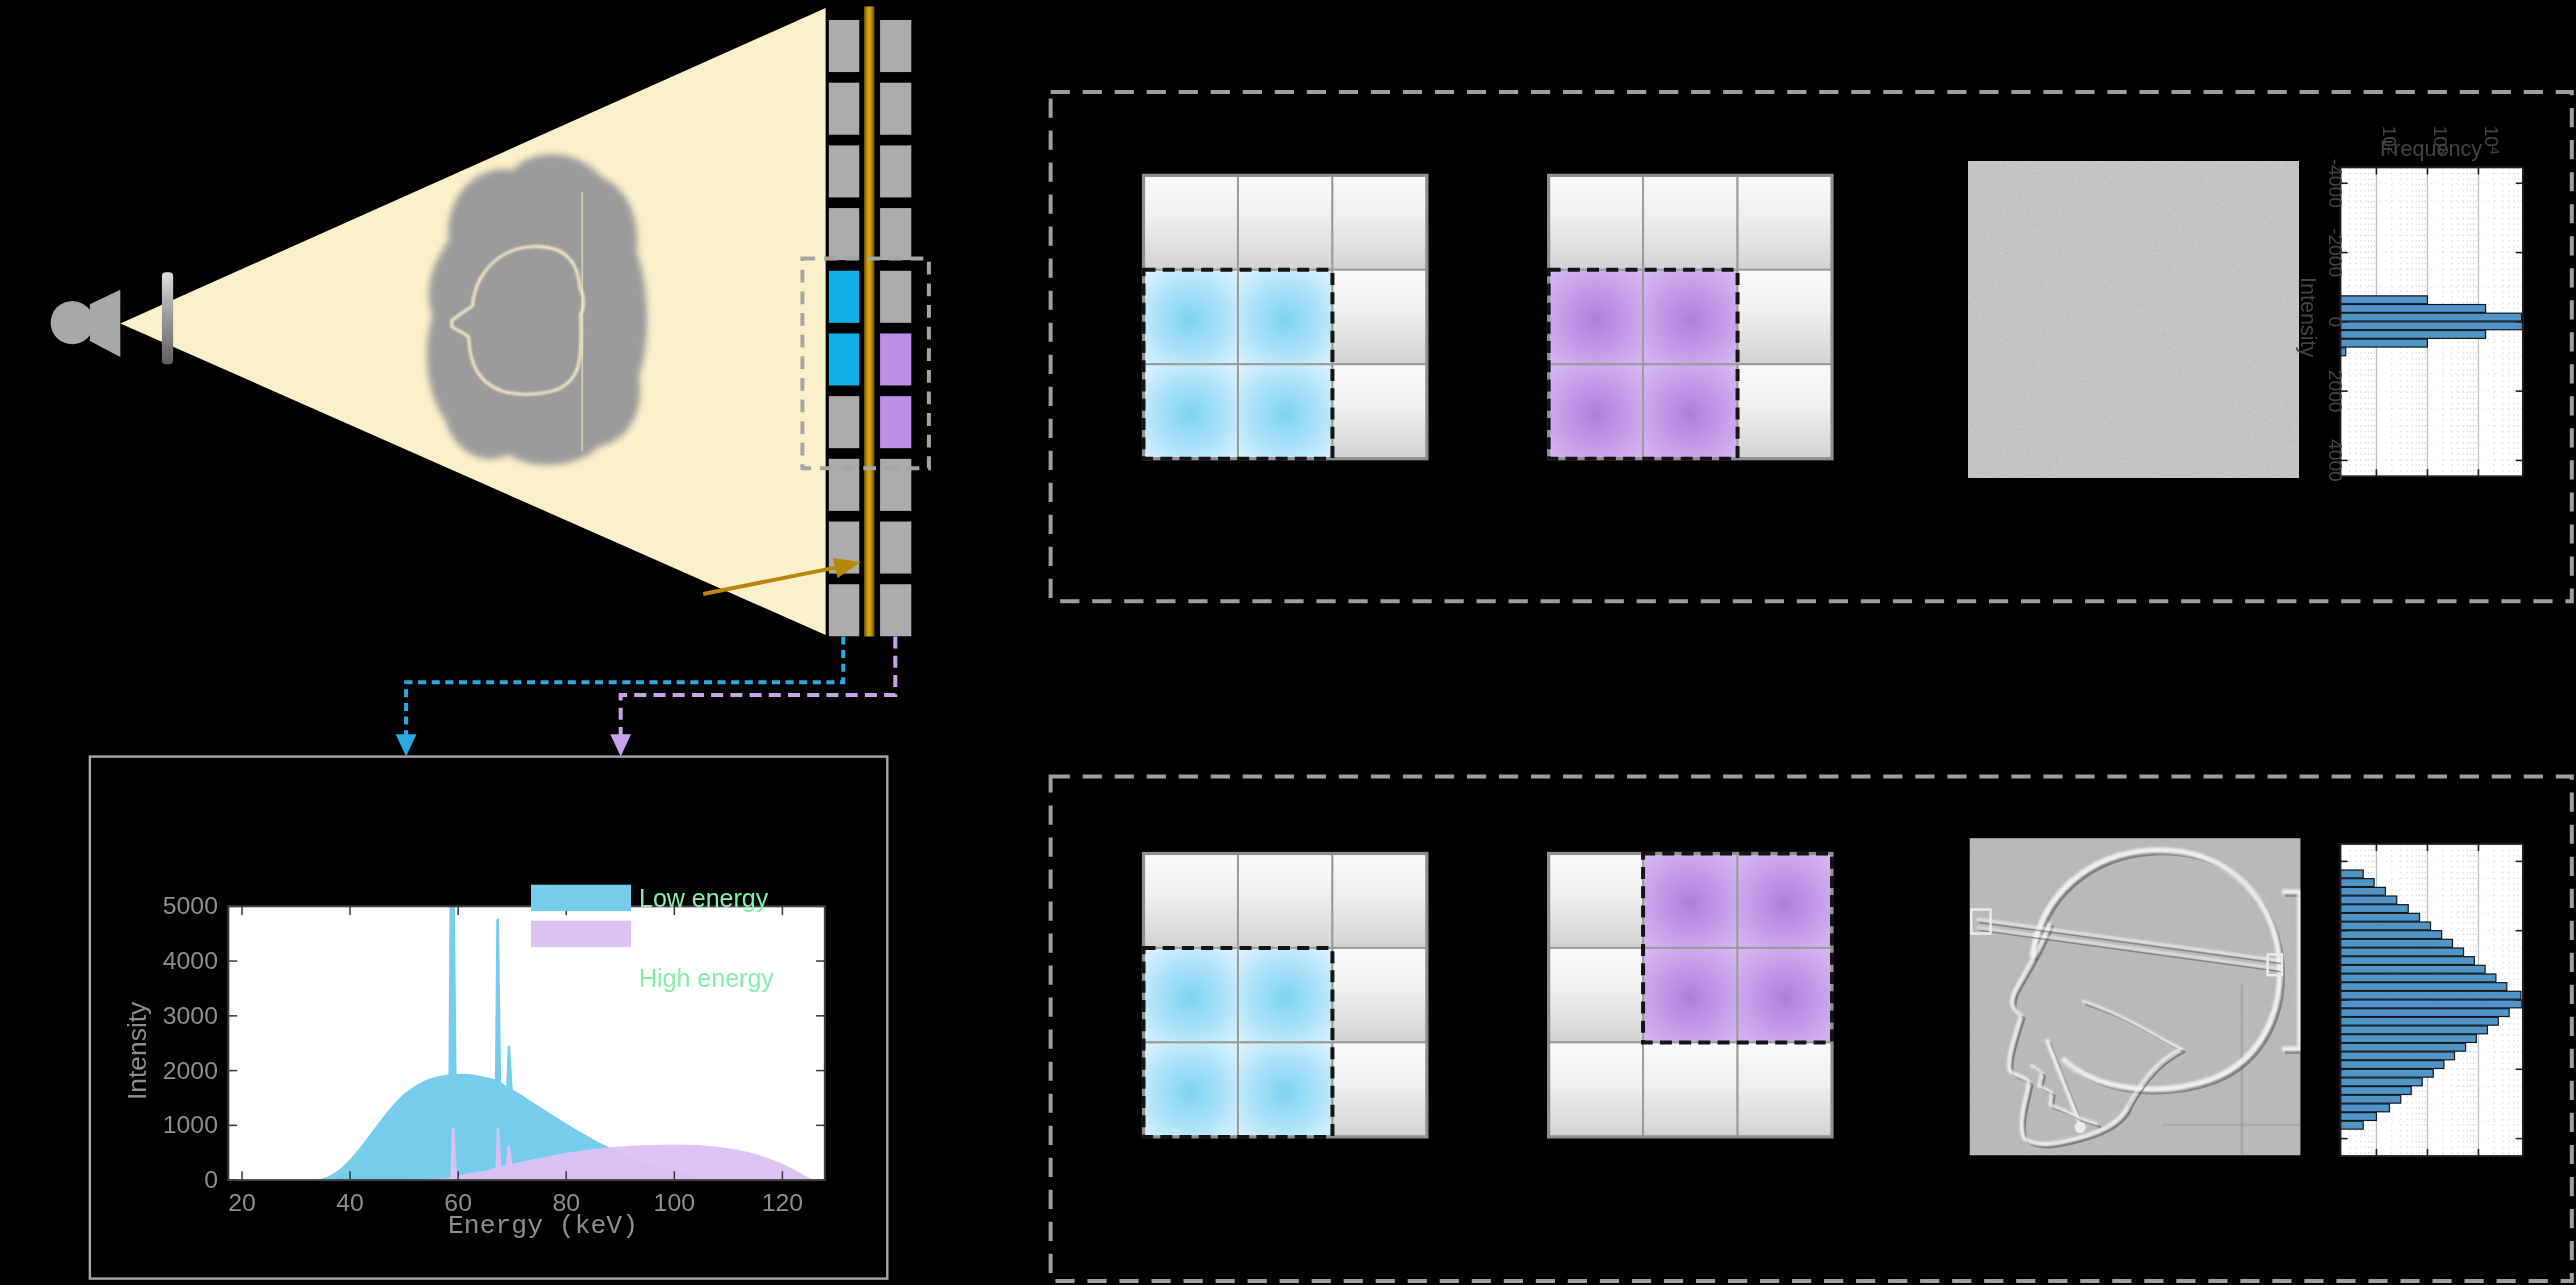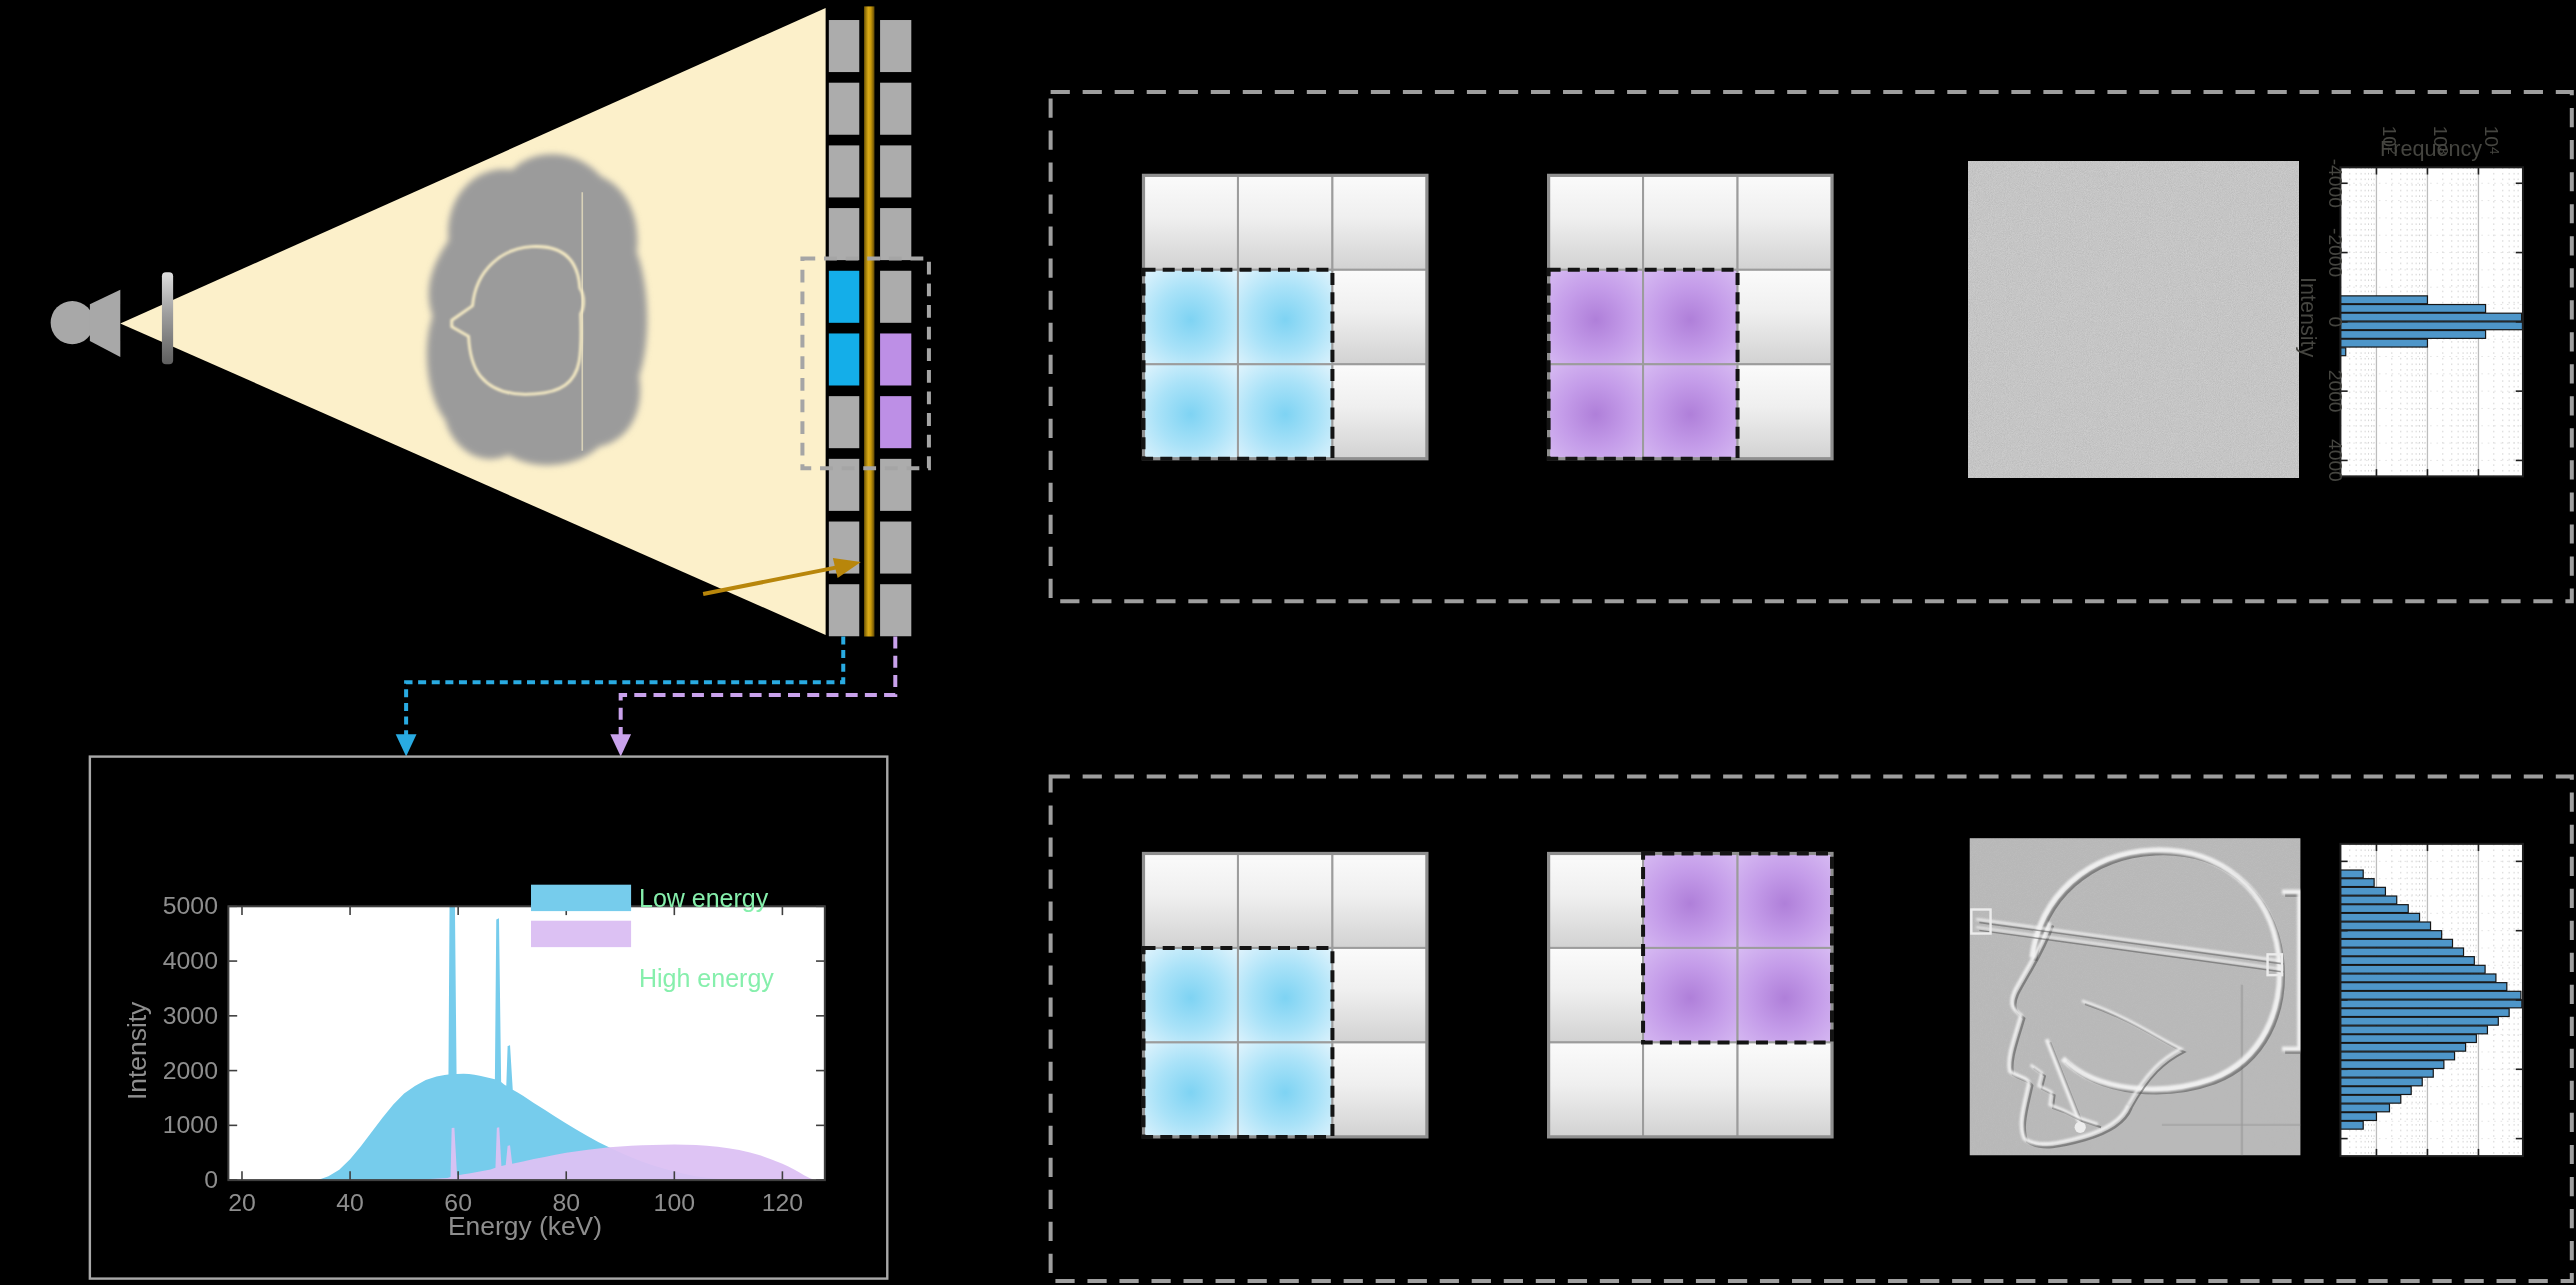--- a/index.html
+++ b/index.html
@@ -434,18 +434,18 @@
       <line x1="2923" y1="1335.5704772475028" x2="2932" y2="1335.5704772475028" stroke="#1E1E1E" stroke-width="2"></line>
       <line x1="3151" y1="1335.5704772475028" x2="3142" y2="1335.5704772475028" stroke="#1E1E1E" stroke-width="2"></line>
       <line x1="2923" y1="1422.1409544950056" x2="2932" y2="1422.1409544950056" stroke="#1E1E1E" stroke-width="2"></line>
       <line x1="3151" y1="1422.1409544950056" x2="3142" y2="1422.1409544950056" stroke="#1E1E1E" stroke-width="2"></line>
     </g>
   </svg>
 
 <div class="overlay leg-label" style="left:639px; top:884px;">Low energy</div>
 <div class="overlay leg-label" style="left:639px; top:964px;">High energy</div>
 
-<div class="overlay axis-label" style="left:448px; top:1211px;">Energy (keV)</div>
+<div class="overlay axis-label" style="left:448px; top:1211px;font-family:Liberation Mono, monospace;">Energy (keV)</div>
 <div class="overlay axis-label rot-ccw" style="left:122px; top:1100px;">Intensity</div>
 
 <div class="overlay hist-label" style="left:2380px; top:136px;">Frequency</div>
 <div class="overlay hist-label rot-cw" style="left:2321px; top:277px;">Intensity</div>
 
 
 </body></html>

